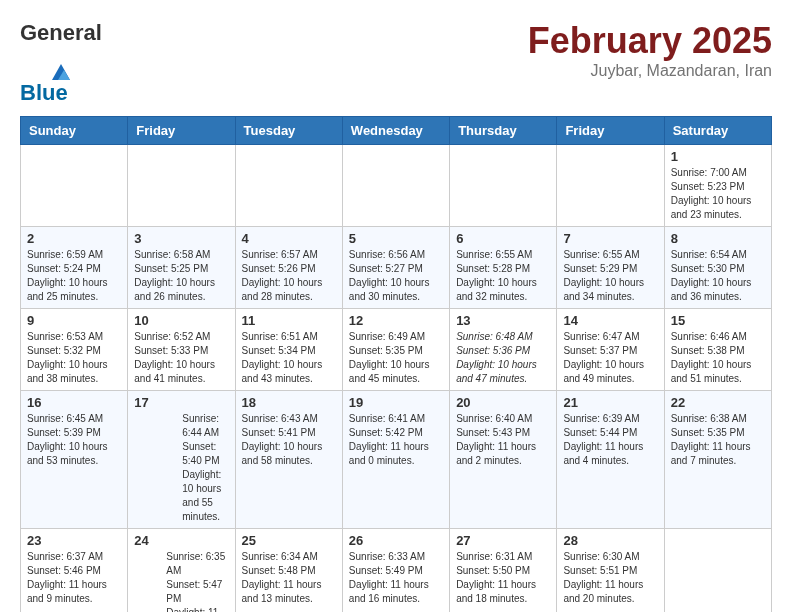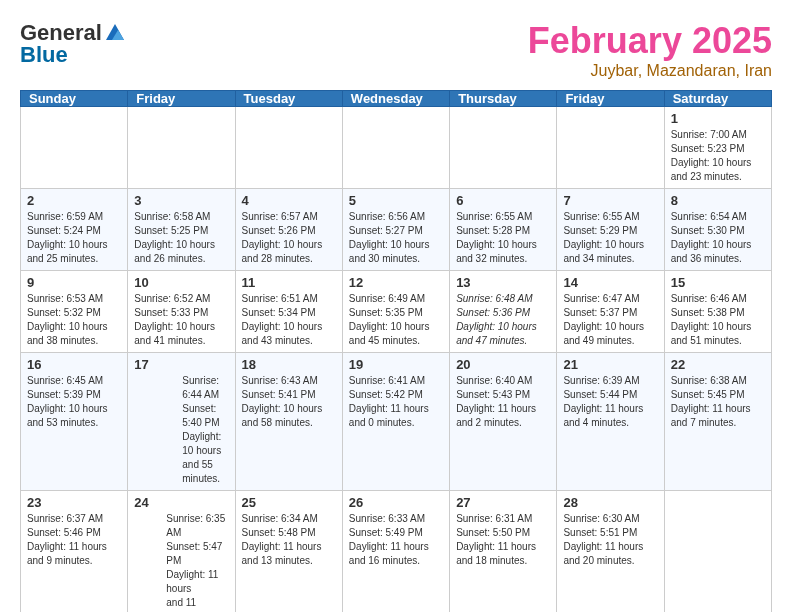--- a/index.html
+++ b/index.html
@@ -26,36 +26,36 @@
       font-weight: bold;
       color: #333;
     }
     .logo-blue { color: #0369a1; }
     .title-block {
       text-align: right;
     }
     .month-title {
       font-size: 36px;
       font-weight: bold;
-      color: #ec4899;
+      color: #7f1d1d;
     }
     .location-title {
       font-size: 16px;
-      color: #a16207;
+      color: #737373;
     }
     .calendar {
       width: 100%;
       border-collapse: collapse;
       border: 1px solid #ccc;
     }
     .calendar th {
       background-color: #2e75b6;
       color: white;
       text-align: left;
-      padding: 0 8px;
+      padding: 6px 8px;
       font-size: 13px;
       border: 1px solid #2060a0;
     }
     .calendar td {
       vertical-align: top;
       border: 1px solid #ccc;
       padding: 4px 6px;
       width: 106px;
       min-height: 80px;
       font-size: 11px;
@@ -82,21 +82,21 @@
     .calendar tr:nth-child(odd) td {
       background: #ffffff;
     }
     .calendar thead tr th { background: #2e75b6; }
   </style>
 </head>
 <body>
 
 <div class="header">
   <div class="logo">
-    <div style="display:flex;align-items:center;gap:2px;">
+    <div style="display:flex;align-items:center;gap:16px;flex-direction:column;">
       <span class="logo-text">General</span>
       <svg width="22" height="22" viewBox="0 0 22 22">
         <polygon points="11,2 20,18 2,18" fill="#1a6cbb"></polygon>
         <polygon points="14,8 20,18 8,18" fill="#4ca3e0"></polygon>
       </svg>
     </div>
     <span class="logo-text logo-blue" style="margin-top:-4px;">Blue</span>
   </div>
   <div class="title-block">
     <div class="month-title">February 2025</div>
@@ -273,21 +273,21 @@
         <td>
           <span class="day-number">21</span>
           <div class="day-info" style="white-space: pre-line;">Sunrise: 6:39 AM
 Sunset: 5:44 PM
 Daylight: 11 hours
 and 4 minutes.</div>
         </td>
         <td>
           <span class="day-number">22</span>
           <div class="day-info" style="white-space: pre-line;">Sunrise: 6:38 AM
-Sunset: 5:45 PM
+Sunset: 5:35 PM
 Daylight: 11 hours
 and 7 minutes.</div>
         </td>
       </tr>
       <tr>
         <td>
           <span class="day-number">23</span>
           <div class="day-info" style="white-space: pre-line;">Sunrise: 6:37 AM
 Sunset: 5:46 PM
 Daylight: 11 hours

